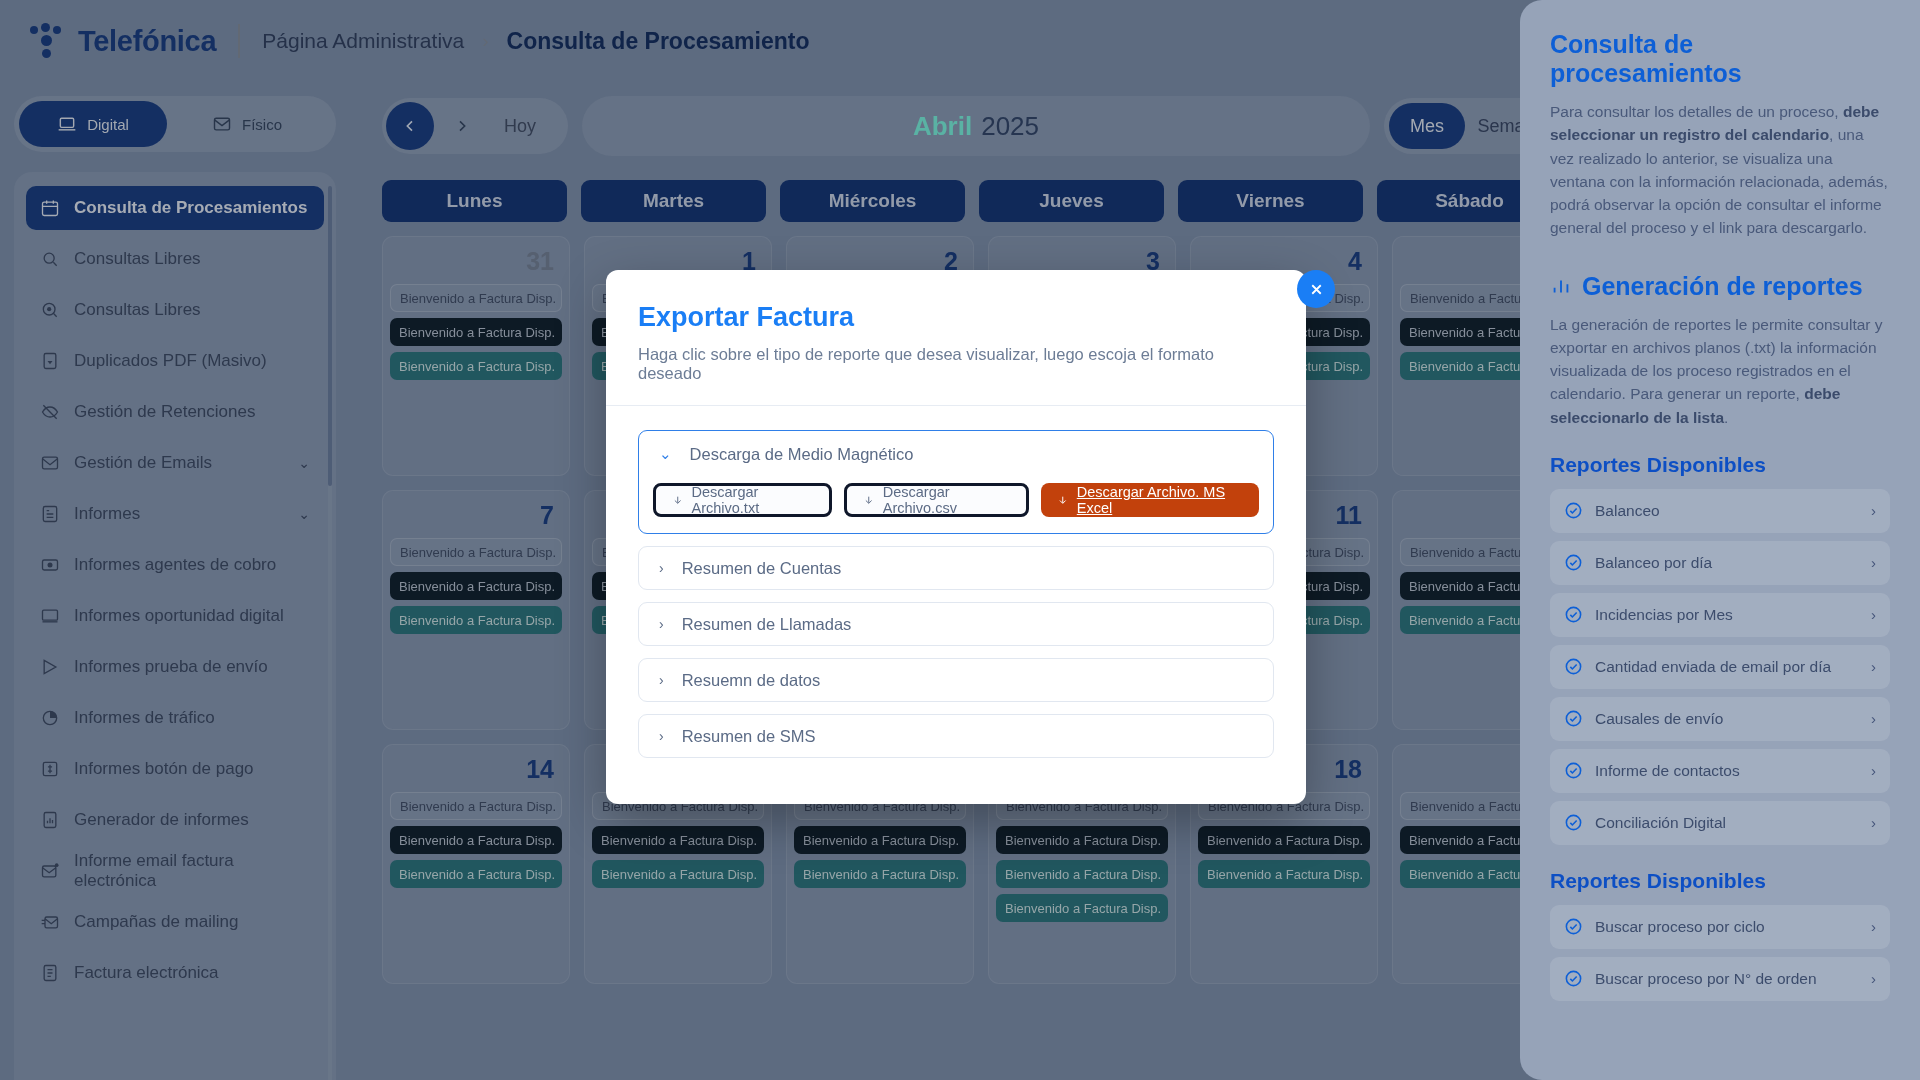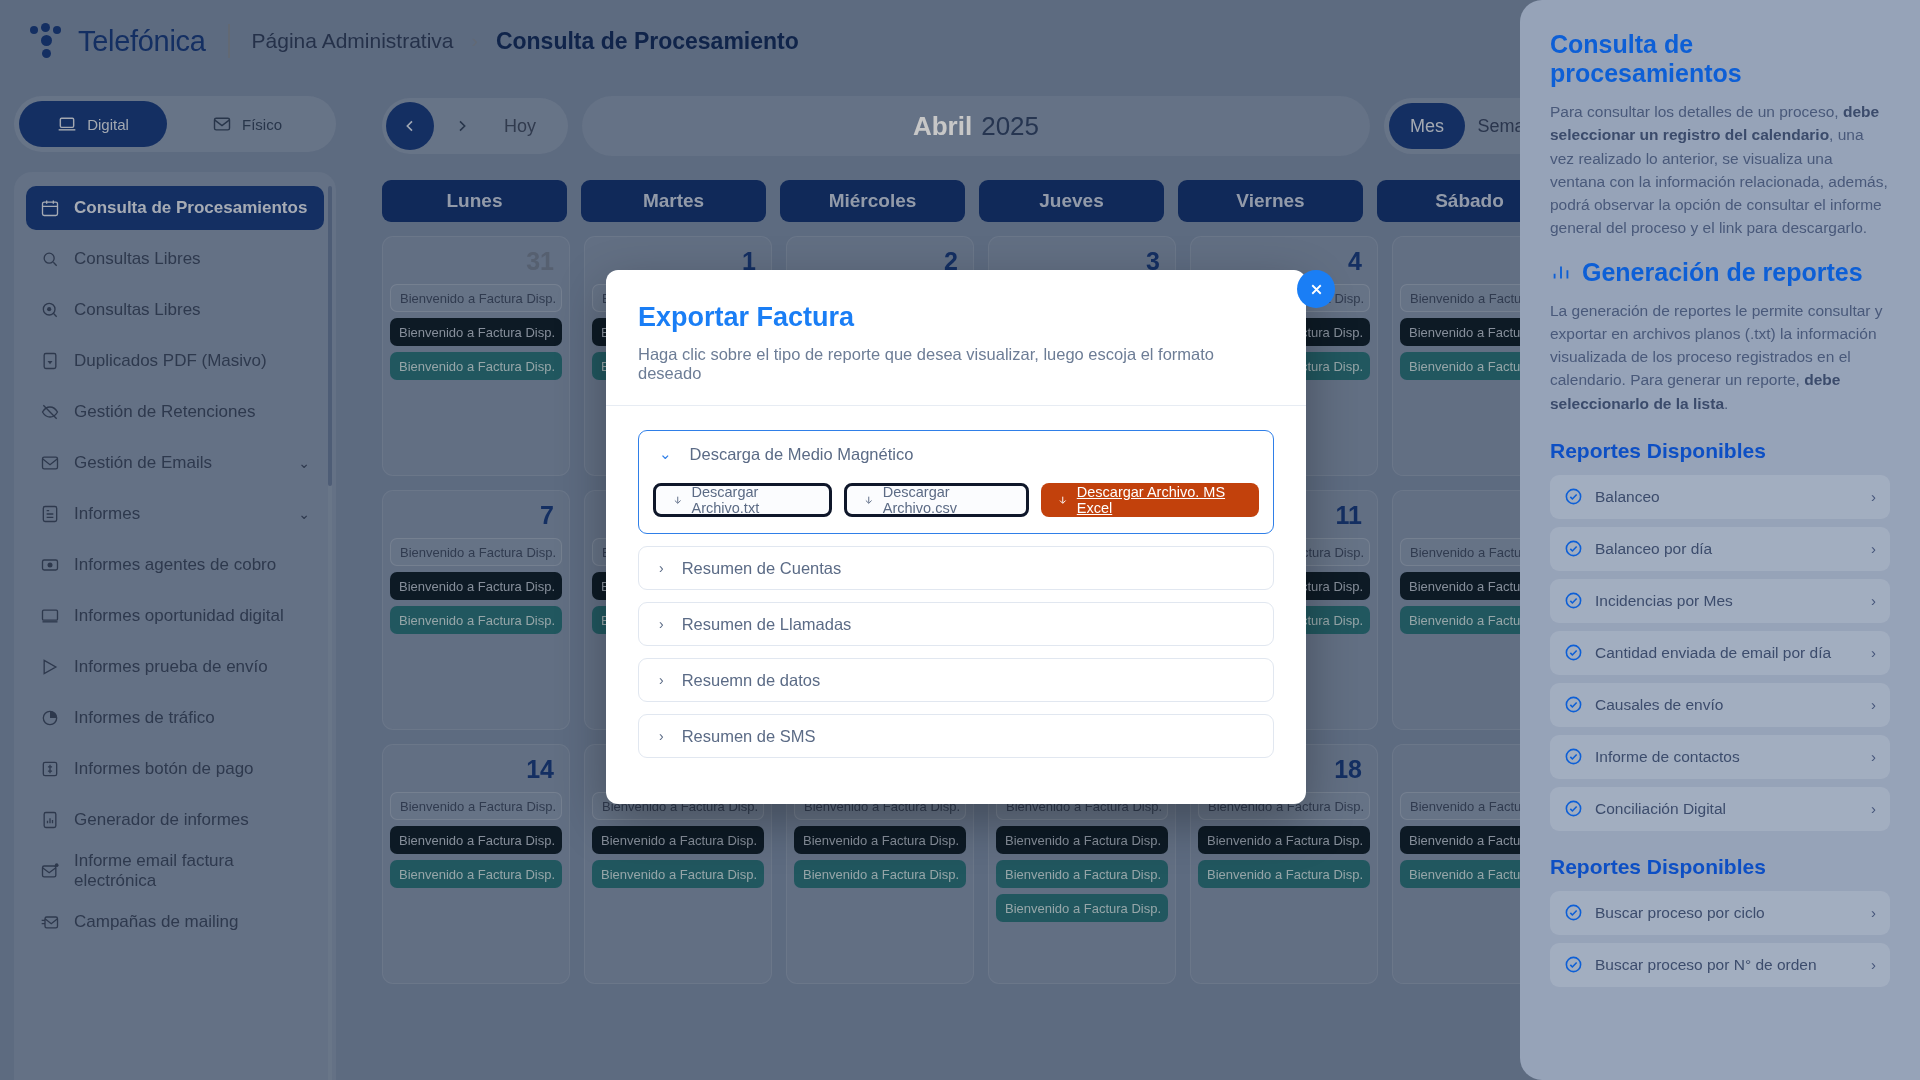--- a/index.html
+++ b/index.html
@@ -19,21 +19,21 @@
     position: absolute; top: 0; left: 0; width: 1920px; height: 82px;
     display: flex; align-items: center; padding-left: 28px; gap: 0;
   }
   .logo-wrap { display: flex; align-items: center; gap: 12px; }
   .logo-dots { position: relative; width: 38px; height: 38px; }
   .logo-dots i {
     position: absolute; display: block; border-radius: 50%;
     background: #123d8f;
   }
   .brand {
-    font-size: 29px; font-weight: normal; color: #123d8f; letter-spacing: -0.3px;
+    font-size: 29px; font-weight: bold; color: #123d8f; letter-spacing: -0.3px;
   }
   .divider-v { width: 2px; height: 34px; background: #7b8799; margin: 0 22px; }
   .crumb-1 { font-size: 21px; color: #2c3f66; }
   .crumb-sep { font-size: 19px; color: #7b8799; margin: 0 18px; }
   .crumb-2 { font-size: 23px; font-weight: bold; color: #0f2f6b; }
 
   
   .sidebar-outer {
     position: absolute; left: 14px; top: 96px; width: 336px;
   }
@@ -86,21 +86,21 @@
     align-items: center; justify-content: center; font-size: 20px;
   }
   .circ-btn.filled { background: #123d8f; color: #cdd8ea; }
   .circ-btn.plain { color: #2f4566; }
   .today-btn { font-size: 18px; color: #3c4c6b; padding-left: 14px; }
   .month-bar {
     flex: 1; height: 60px; background: rgba(255,255,255,0.08);
     border-radius: 30px; display: flex; align-items: center;
     justify-content: center; font-size: 26px; color: #2c4470;
   }
-  .month-bar b { color: #ffffff; margin-right: 9px; }
+  .month-bar b { color: #5eead4; margin-right: 9px; }
   .view-toggle {
     width: 178px; height: 56px; background: rgba(255,255,255,0.10);
     border-radius: 28px; display: flex; align-items: center; padding: 5px;
   }
   .view-btn {
     height: 46px; border-radius: 23px; display: flex; align-items: center;
     justify-content: center; font-size: 18px; color: #33456a;
   }
   .view-btn.active { background: #123d8f; color: #cfd8e6; width: 76px; }
   .view-btn.inactive { width: 92px; }
@@ -136,21 +136,21 @@
 
   
   .help-panel {
     position: absolute; right: 0; top: 0; width: 400px; height: 1080px;
     background: #96a3b8; border-top-left-radius: 22px;
     border-bottom-left-radius: 22px; padding: 30px 30px 0 30px;
     overflow: hidden;
   }
   .help-h1 { font-size: 25px; font-weight: bold; color: #0d5fd6; margin-bottom: 12px; }
   .help-h2 {
-    font-size: 25px; font-weight: bold; color: #0d5fd6; margin: 18px 0 12px;
+    font-size: 25px; font-weight: bold; color: #0d5fd6; margin: 32px 0 12px;
     display: flex; align-items: center; gap: 10px;
   }
   .help-h3 { font-size: 21px; font-weight: bold; color: #0d4fc4; margin: 24px 0 12px; }
   .help-p { font-size: 15.5px; line-height: 1.5; color: #49597a; }
   .help-p b { color: #3b4b6b; }
   .report-item {
     height: 44px; background: rgba(255,255,255,0.12); border-radius: 9px;
     display: flex; align-items: center; gap: 12px; padding: 0 14px;
     margin-bottom: 8px; font-size: 15.5px; color: #3c4c6c;
   }
@@ -343,20 +343,27 @@
               <span>Informe email factura electrónica</span>
             </div>
             <div class="nav-item">
               <svg class="nav-ico" viewBox="0 0 24 24" fill="none" stroke="currentColor" stroke-width="1.6">
                 <rect x="6" y="6" width="15" height="13" rx="2"></rect>
                 <path d="M6 8l7.5 6L21 8"></path>
                 <path d="M2 10h4M2 14h4"></path>
               </svg>
               <span>Campañas de mailing</span>
             </div>
+            <div class="nav-item">
+              <svg class="nav-ico" viewBox="0 0 24 24" fill="none" stroke="currentColor" stroke-width="1.6">
+                <rect x="5" y="3" width="14" height="18" rx="2"></rect>
+                <path d="M9 8h6M9 12h6M9 16h4"></path>
+              </svg>
+              <span>Factura electrónica</span>
+            </div>
           </div>
         <div class="scroll-track"></div>
         <div class="scroll-thumb"></div>
       </div>
     </div>
 
     <div class="cal-toolbar">
       <div class="nav-group">
         <div class="circ-btn filled">
           <svg width="16" height="16" viewBox="0 0 24 24" fill="none" stroke="currentColor" stroke-width="2.4">

